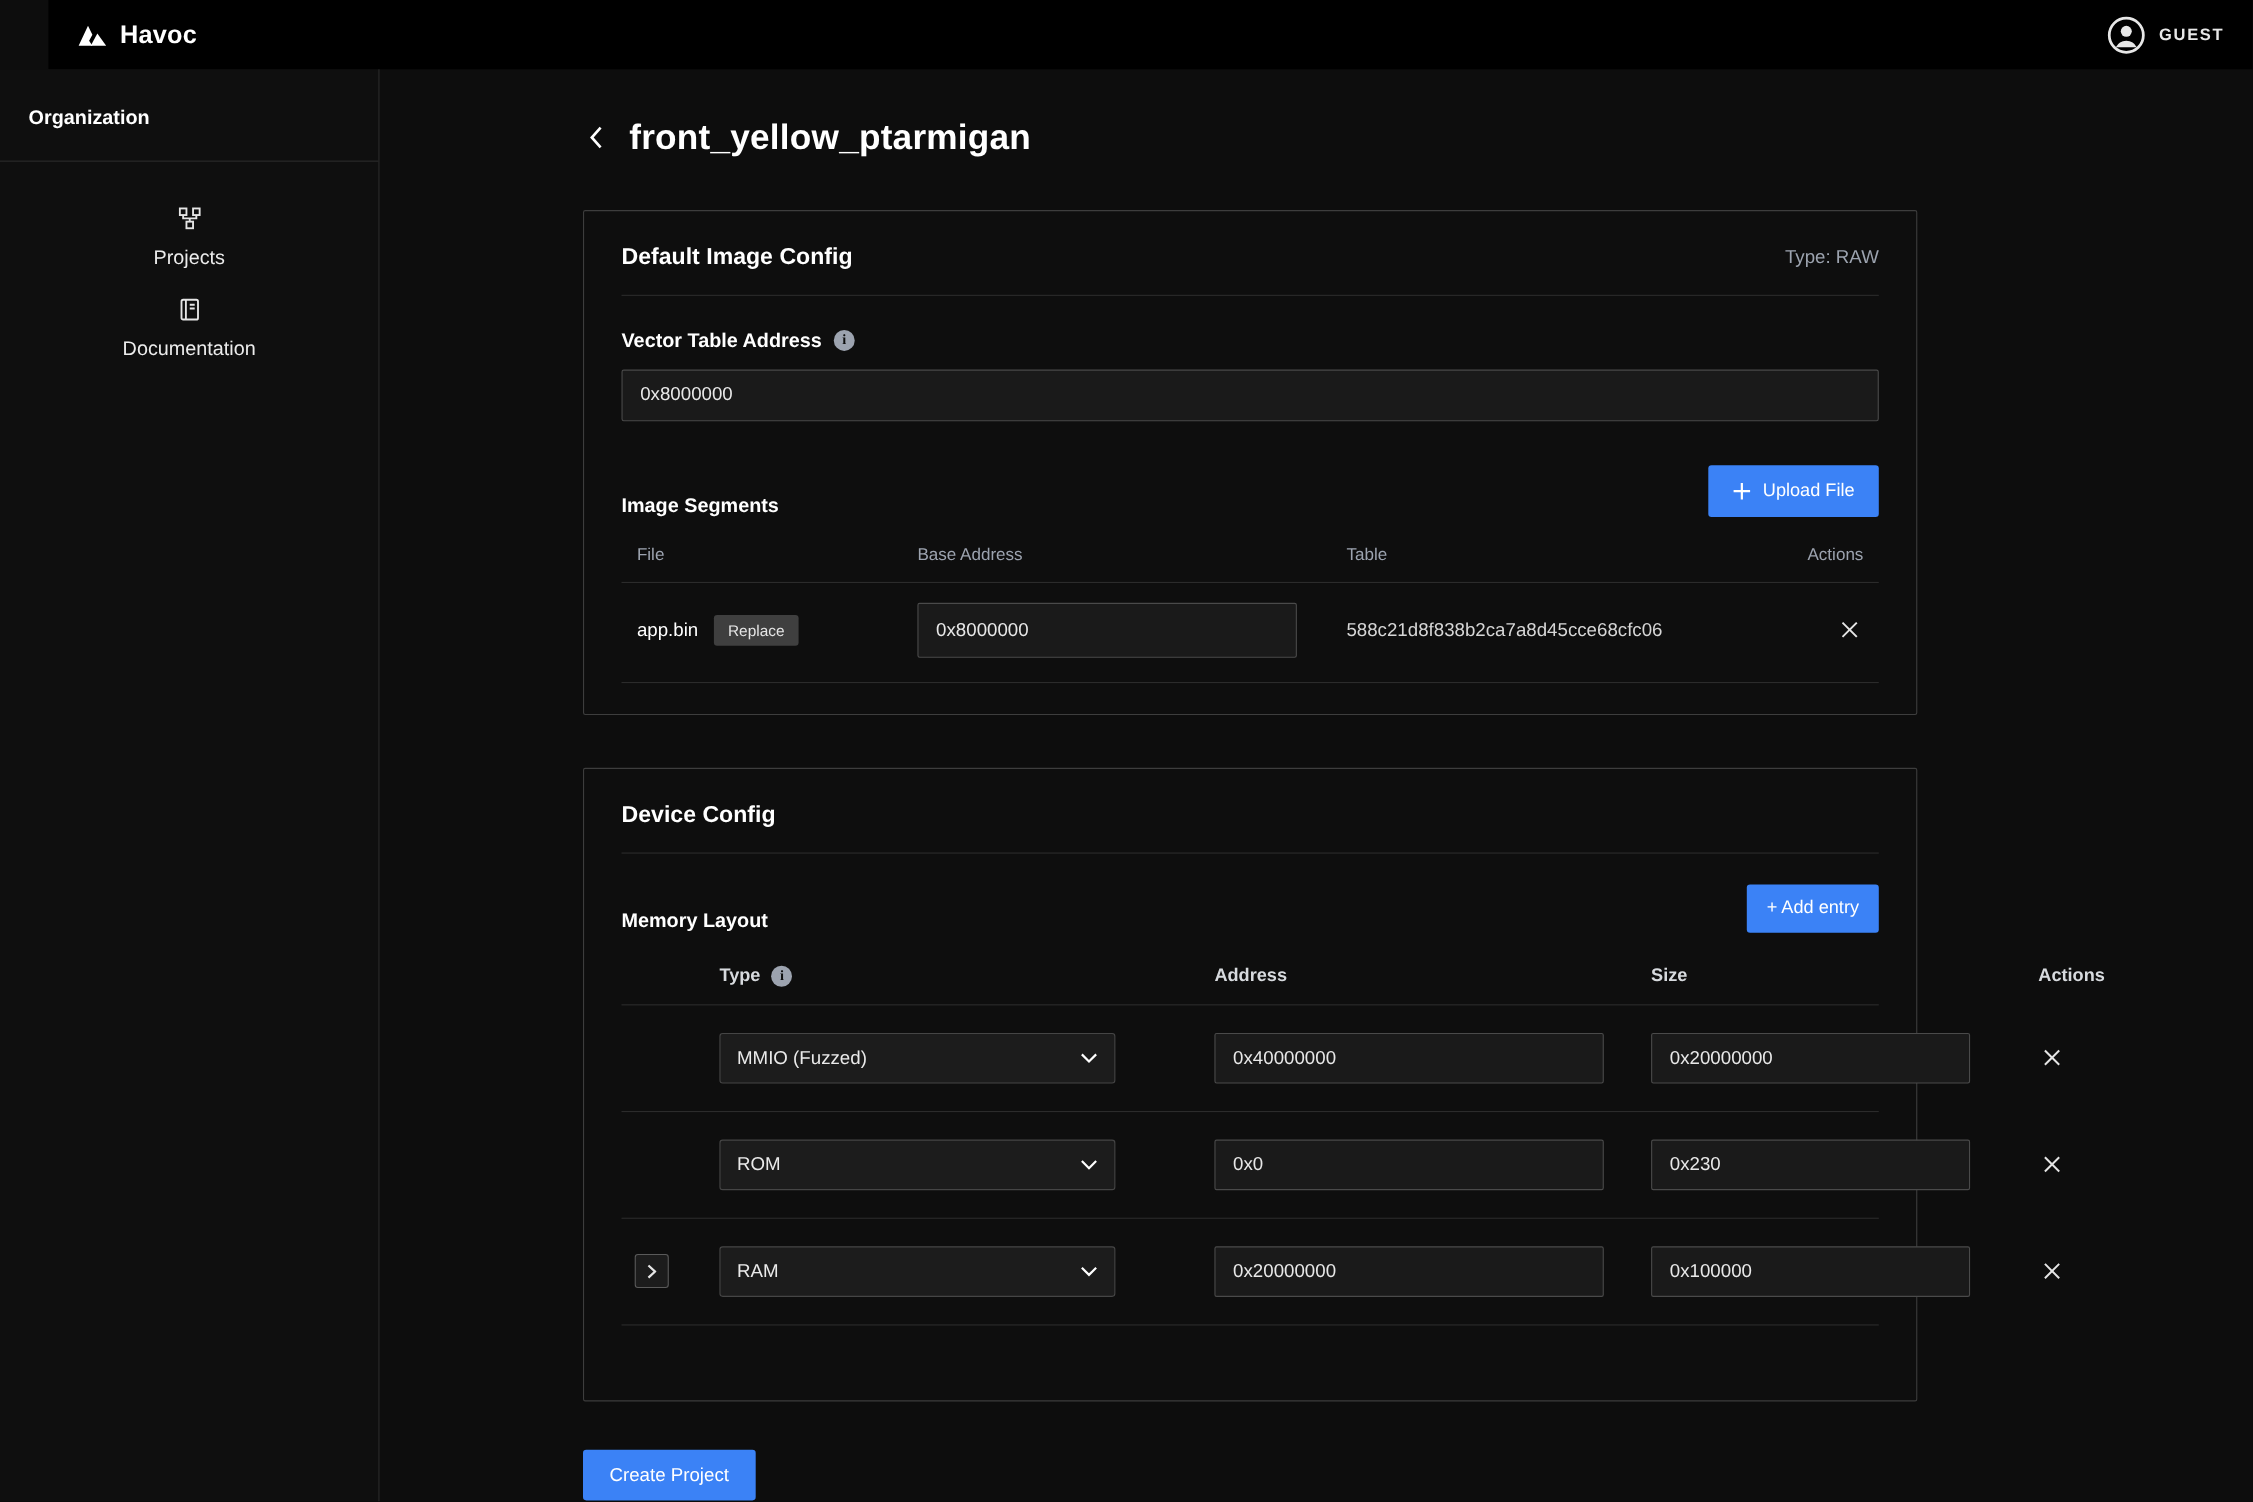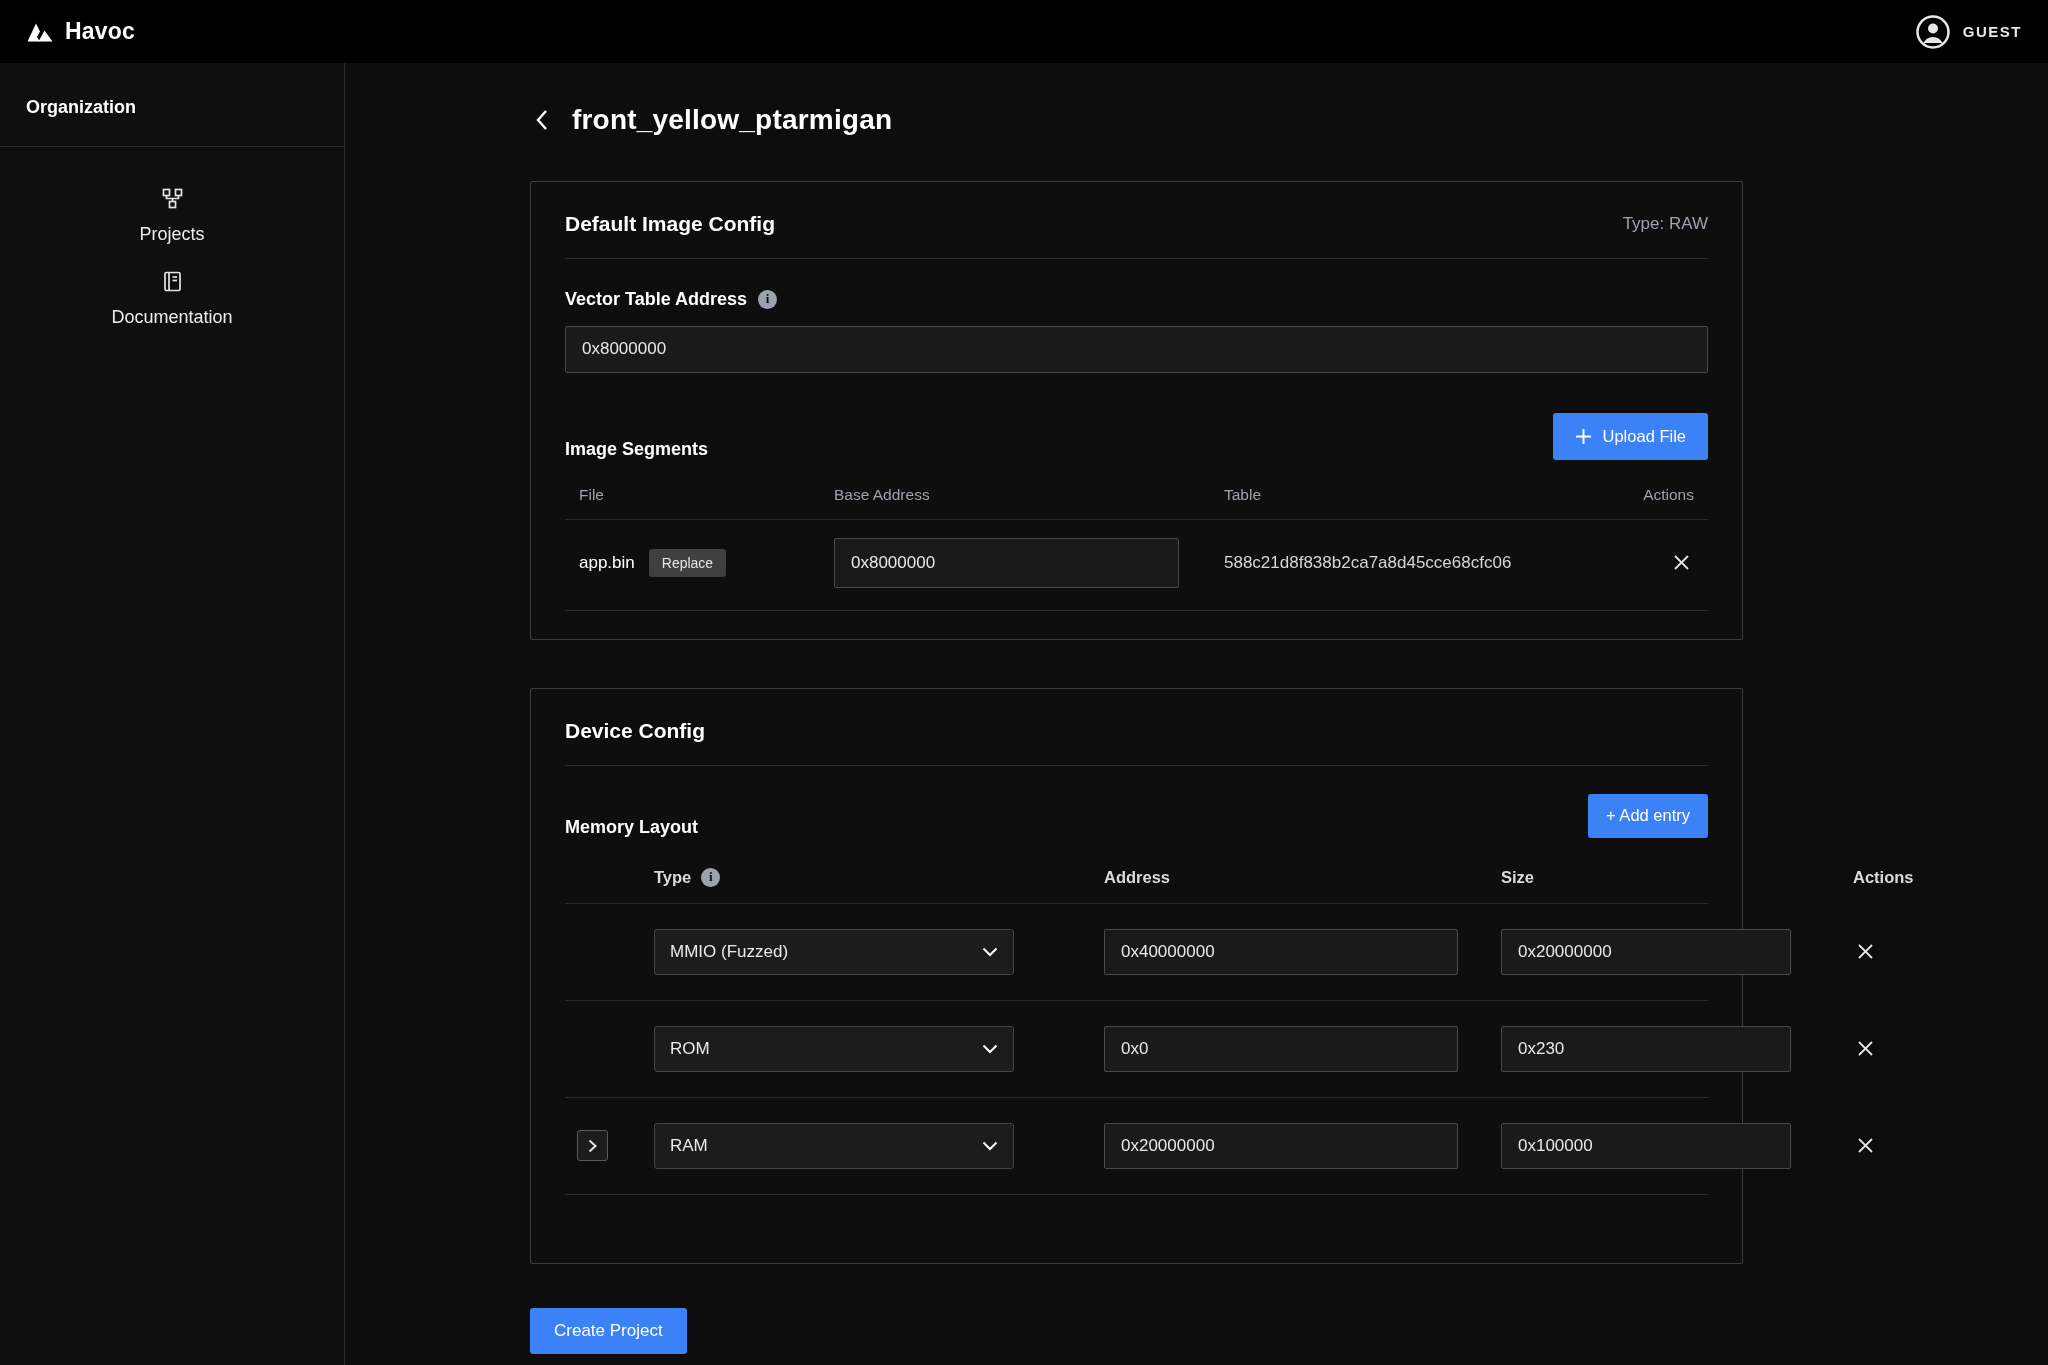--- a/index.html
+++ b/index.html
@@ -9,20 +9,21 @@
     background: #0d0d0d; color: #ffffff;
     font-family: "Liberation Sans", sans-serif;
     overflow: hidden;
   }
 
   
   .topbar {
     height: 63px; background: #000000;
     display: flex; align-items: center; justify-content: space-between;
     padding: 0 26px;
+    margin-left: 44px;
   }
   .brand { display: flex; align-items: center; gap: 11px; cursor: pointer; }
   .brand-name { font-size: 23px; font-weight: 700; letter-spacing: .2px; }
   .user { display: flex; align-items: center; gap: 12px; cursor: pointer; }
   .user-label { font-size: 15px; font-weight: 600; letter-spacing: 1.5px; color: #e7e7e7; }
 
   
   .app { display: flex; height: 1302px; }
 
   
@@ -41,21 +42,21 @@
   }
   .side-icon { display: inline-flex; width: 22px; justify-content: center; }
 
   
   .main { flex: 1; padding: 22px 0 0 185px; }
   .page-head { display: flex; align-items: center; gap: 18px; margin-bottom: 26px; }
   .back-btn {
     background: none; border: none; padding: 4px; cursor: pointer;
     display: inline-flex; align-items: center;
   }
-  .page-title { font-size: 28px; font-weight: 700; letter-spacing: .2px; }
+  .page-title { font-size: 32px; font-weight: 700; letter-spacing: .2px; }
 
   .card {
     width: 1213px; border: 1px solid #3d3d3d; border-radius: 2px;
     background: #0e0e0e; padding: 30px 34px 0; margin-bottom: 48px;
   }
   .card-head {
     display: flex; align-items: center; justify-content: space-between;
     padding-bottom: 22px; border-bottom: 1px solid #2b2b2b;
   }
   .card-title { font-size: 21px; font-weight: 700; }

